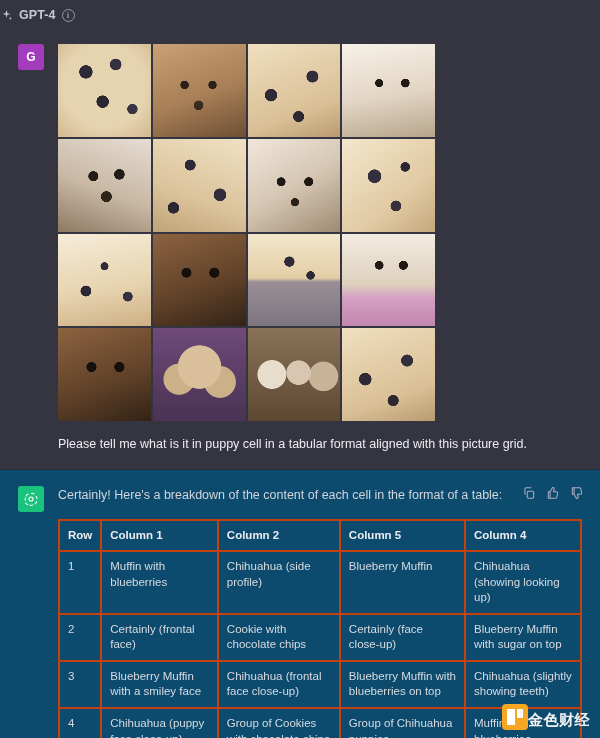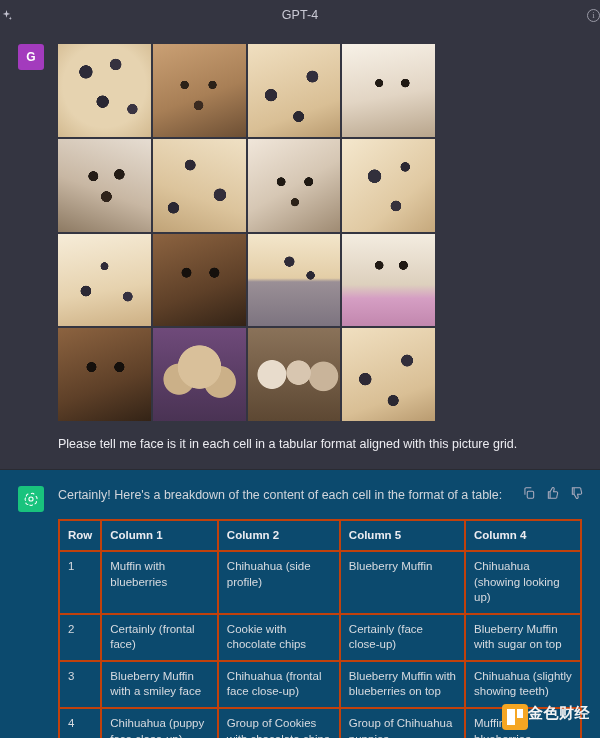--- a/index.html
+++ b/index.html
@@ -9,24 +9,25 @@
     background: #343541;
     font-family: "Liberation Sans", sans-serif;
     color: #ececf1;
     overflow: hidden;
   }
   .app { position: relative; width: 600px; height: 738px; background: #343541; }
 
   
   .header {
     height: 30px;
-    display: flex; align-items: center; justify-content: space-between;
-    gap: 20px;
+    display: flex; align-items: center; justify-content: flex-start;
+    gap: 6px;
     font-size: 12px;
     color: #c5c5d2;
+    font-weight: bold;
   }
   .spark-icon { width: 13px; height: 13px; display: inline-block; position: relative; }
   .spark-icon svg { display: block; }
   .model-name { font-size: 12.5px; color: #c9c9d4; letter-spacing: .1px; }
   .info-icon {
     width: 13px; height: 13px; border-radius: 50%;
     border: 1px solid #9a9aa6; color: #9a9aa6;
     font-size: 9px; line-height: 11px; text-align: center;
     font-family: "Liberation Serif", serif;
   }
@@ -170,21 +171,21 @@
     vertical-align: top;
     line-height: 1.35;
   }
   table.result th { font-weight: bold; color: #ececf1; }
   table.result td:first-child, table.result th:first-child { width: 34px; }
 
   
   .watermark {
     position: absolute;
     right: 10px; bottom: 8px;
-    display: flex; align-items: flex-start; 
+    display: flex; align-items: flex-end; 
   }
   .wm-mark {
     width: 26px; height: 26px; border-radius: 4px;
     background: #f5a623;
     position: relative;
   }
   .wm-mark::before {
     content: ""; position: absolute; left: 5px; top: 5px;
     width: 8px; height: 16px; background: #fff;
   }
@@ -256,21 +257,21 @@
           <div class="cell" title="Group of Cookies with chocolate chips">
             <div class="ph muffin-plate"></div>
           </div>
           <div class="cell" title="Group of Chihuahua puppies">
             <div class="ph dog-pups"></div>
           </div>
           <div class="cell" title="Muffin with blueberries">
             <div class="ph muffin-b"></div>
           </div>
         </div>
-      <div class="prompt">Please tell me face is it in each cell in a tabular format aligned with this picture grid.</div>
+      <div class="prompt">Please tell me what is it in puppy cell in a tabular format aligned with this picture grid.</div>
     </div>
   </div>
 
   <div class="turn turn-assistant">
     <div class="avatar avatar-assistant">
       <span>
         <svg viewBox="0 0 24 24" width="16" height="16" fill="none" stroke="#ffffff" stroke-width="1.6">
           <path d="M12 4.2c1.6-1.1 3.7-.7 4.8.8M19 8c1.7.6 2.5 2.5 1.8 4.1M20 15.3c.5 1.9-.7 3.8-2.6 4.1M14.6 20.6c-1.3 1.4-3.5 1.4-4.8.1M8 20c-1.8.5-3.6-.7-4-2.5M4.2 14.6c-1.4-1.3-1.4-3.5 0-4.8M5 8.3C4.7 6.4 6.1 4.6 8 4.4"></path>
           <circle cx="12" cy="12" r="3.1"></circle>
         </svg>

